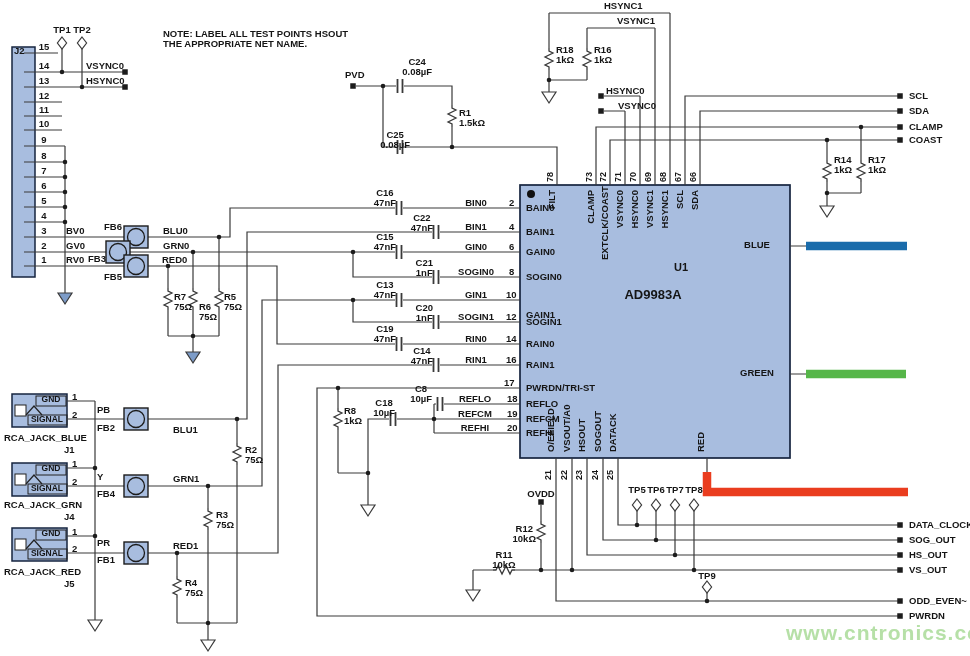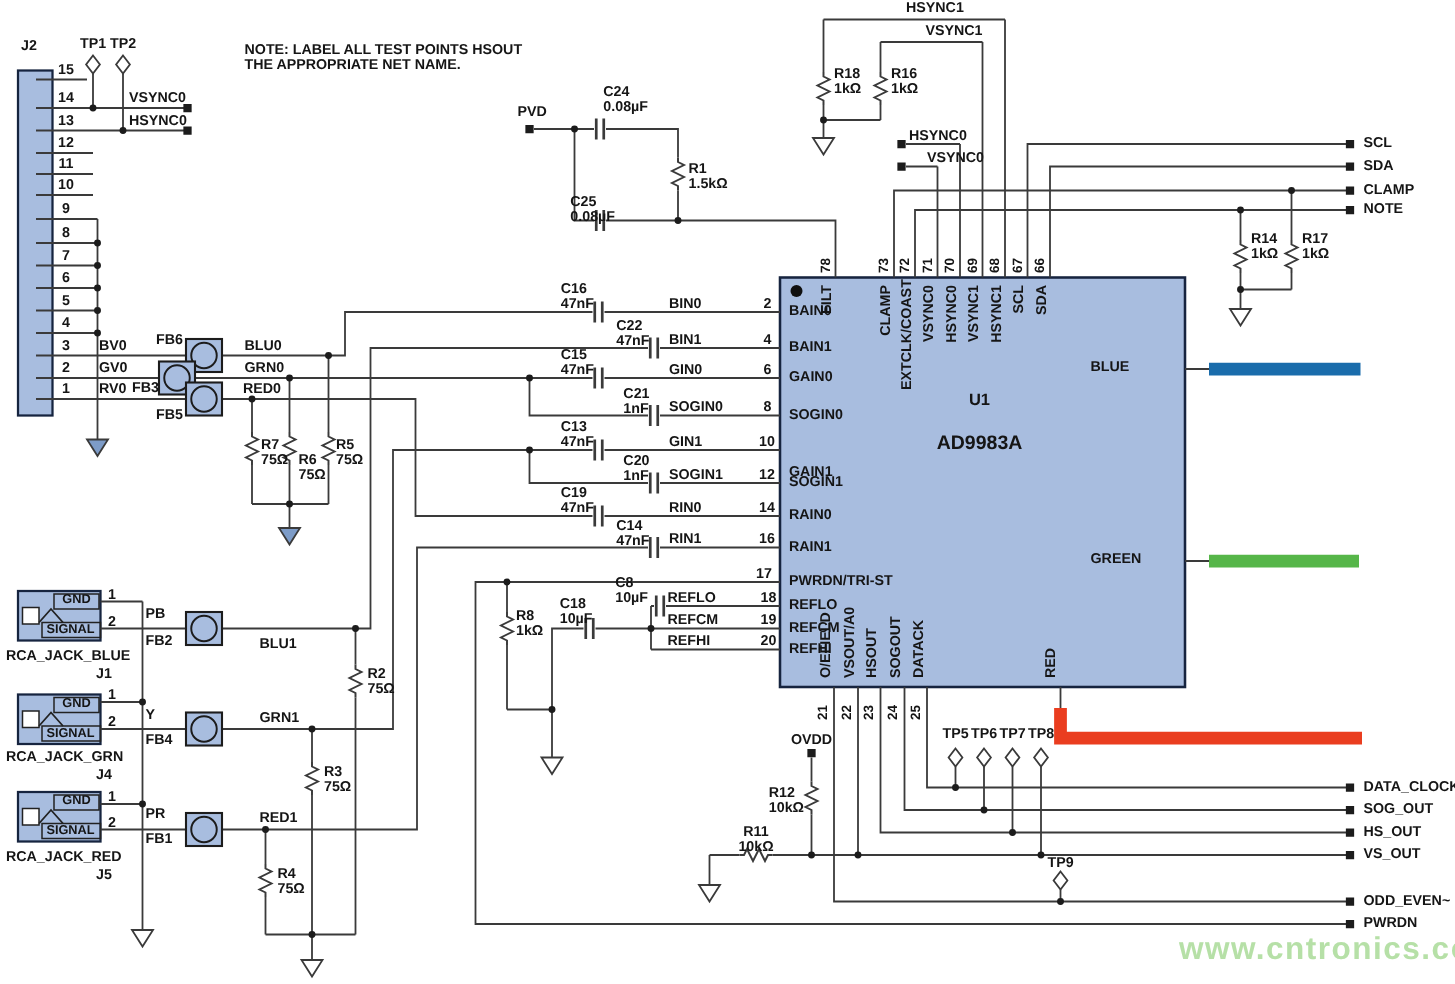--- a/index.html
+++ b/index.html
@@ -2,21 +2,21 @@
 <html><head>
 <meta charset="utf-8">
 <style>
   html,body{margin:0;padding:0;background:#888;}
   #canvas{position:relative;width:970px;height:656px;background:#ffffff;overflow:hidden;
           font-family:"Liberation Sans",sans-serif;}
   #wires{position:absolute;left:0;top:0;}
   .lb{position:absolute;font:bold 9.5px/10px "Liberation Sans",sans-serif;color:#151515;white-space:nowrap;}
   .sm{font-size:8.5px;line-height:9px;}
   .ctr{text-align:center;}
-  .ra{text-align:left;}
+  .ra{text-align:center;}
   .cl div{font:bold 9.5px/10px "Liberation Sans",sans-serif;color:#151515;white-space:nowrap;}
   .vt,.vb,.vn{position:absolute;transform:rotate(-90deg);transform-origin:0 0;
       font:bold 9.5px/10px "Liberation Sans",sans-serif;color:#151515;white-space:nowrap;}
   .vt{width:70px;text-align:right;}
   .vb{width:70px;text-align:left;}
   .vn{width:40px;text-align:left;font-size:9px;}
   .chipnotes div{font:bold 9px/11px "Liberation Sans",sans-serif;color:#10203a;text-align:center;}
   .big{font:bold 13px/14px "Liberation Sans",sans-serif;}
   .u1{font:bold 11px/12px "Liberation Sans",sans-serif;}
   .wm{position:absolute;font:bold 21px/22px "Liberation Sans",sans-serif;letter-spacing:1px;}
@@ -122,21 +122,21 @@
   <use href="#fb" x="136" y="553"></use>
 
   <path d="M806,246 H907" stroke-width="8.5" fill="none" stroke="#1a6cab"></path>
   <path d="M806,374 H906" stroke-width="8.5" fill="none" stroke="#56b649"></path>
   <path d="M707,472 V492 H908" stroke-width="8.5" fill="none" stroke="#ea3d1f"></path>
 </svg>
 
 <span class="lb" style="left:163px;top:29px">NOTE: LABEL ALL TEST POINTS HSOUT</span>
 <span class="lb" style="left:163px;top:39px">THE APPROPRIATE NET NAME.</span>
 
-<span class="lb" style="left:14px;top:26px">J2</span>
+<span class="lb" style="left:14px;top:46px">J2</span>
 <span class="lb ctr" style="left:36px;top:42px;width:16px">15</span>
 <span class="lb ctr" style="left:36px;top:61px;width:16px">14</span>
 <span class="lb ctr" style="left:36px;top:76px;width:16px">13</span>
 <span class="lb ctr" style="left:36px;top:91px;width:16px">12</span>
 <span class="lb ctr" style="left:36px;top:105px;width:16px">11</span>
 <span class="lb ctr" style="left:36px;top:119px;width:16px">10</span>
 <span class="lb ctr" style="left:36px;top:135px;width:16px">9</span>
 <span class="lb ctr" style="left:36px;top:151px;width:16px">8</span>
 <span class="lb ctr" style="left:36px;top:166px;width:16px">7</span>
 <span class="lb ctr" style="left:36px;top:181px;width:16px">6</span>
@@ -196,21 +196,21 @@
     </div>
 <div class="cl lb" style="left:594px;top:45px">
       <div>R16</div>
       <div>1kΩ</div>
     </div>
 <span class="lb" style="left:606px;top:86px">HSYNC0</span>
 <span class="lb" style="left:618px;top:101px">VSYNC0</span>
 <span class="lb" style="left:909px;top:91px">SCL</span>
 <span class="lb" style="left:909px;top:106px">SDA</span>
 <span class="lb" style="left:909px;top:122px">CLAMP</span>
-<span class="lb" style="left:909px;top:135px">NOTE</span>
+<span class="lb" style="left:909px;top:135px">COAST</span>
 <div class="cl lb" style="left:834px;top:155px">
       <div>R14</div>
       <div>1kΩ</div>
     </div>
 <div class="cl lb" style="left:868px;top:155px">
       <div>R17</div>
       <div>1kΩ</div>
     </div>
 
 <div class="cl lb ra" style="right:574px;top:188px">
@@ -296,21 +296,21 @@
 <span class="vn" style="left:545px;top:182px">78</span>
 <span class="vn" style="left:584px;top:182px">73</span>
 <span class="vn" style="left:598px;top:182px">72</span>
 <span class="vn" style="left:613px;top:182px">71</span>
 <span class="vn" style="left:628px;top:182px">70</span>
 <span class="vn" style="left:643px;top:182px">69</span>
 <span class="vn" style="left:658px;top:182px">68</span>
 <span class="vn" style="left:673px;top:182px">67</span>
 <span class="vn" style="left:688px;top:182px">66</span>
 
-<span class="lb u1 ctr" style="left:628px;top:261px;width:50px">U1</span>
+<span class="lb u1 ctr" style="left:656px;top:261px;width:50px">U1</span>
 <span class="lb big ctr" style="left:597px;top:288px;width:112px">AD9983A</span>
 
 <span class="lb ra" style="right:183px;top:240px;width:60px">BLUE</span>
 <span class="lb ra" style="right:183px;top:368px;width:60px">GREEN</span>
 <span class="vb" style="left:696px;top:452px">RED</span>
 
 <span class="vb" style="left:546px;top:452px">O/EFIELD</span>
 <span class="vb" style="left:562px;top:452px">VSOUT/A0</span>
 <span class="vb" style="left:577px;top:452px">HSOUT</span>
 <span class="vb" style="left:593px;top:452px">SOGOUT</span>

